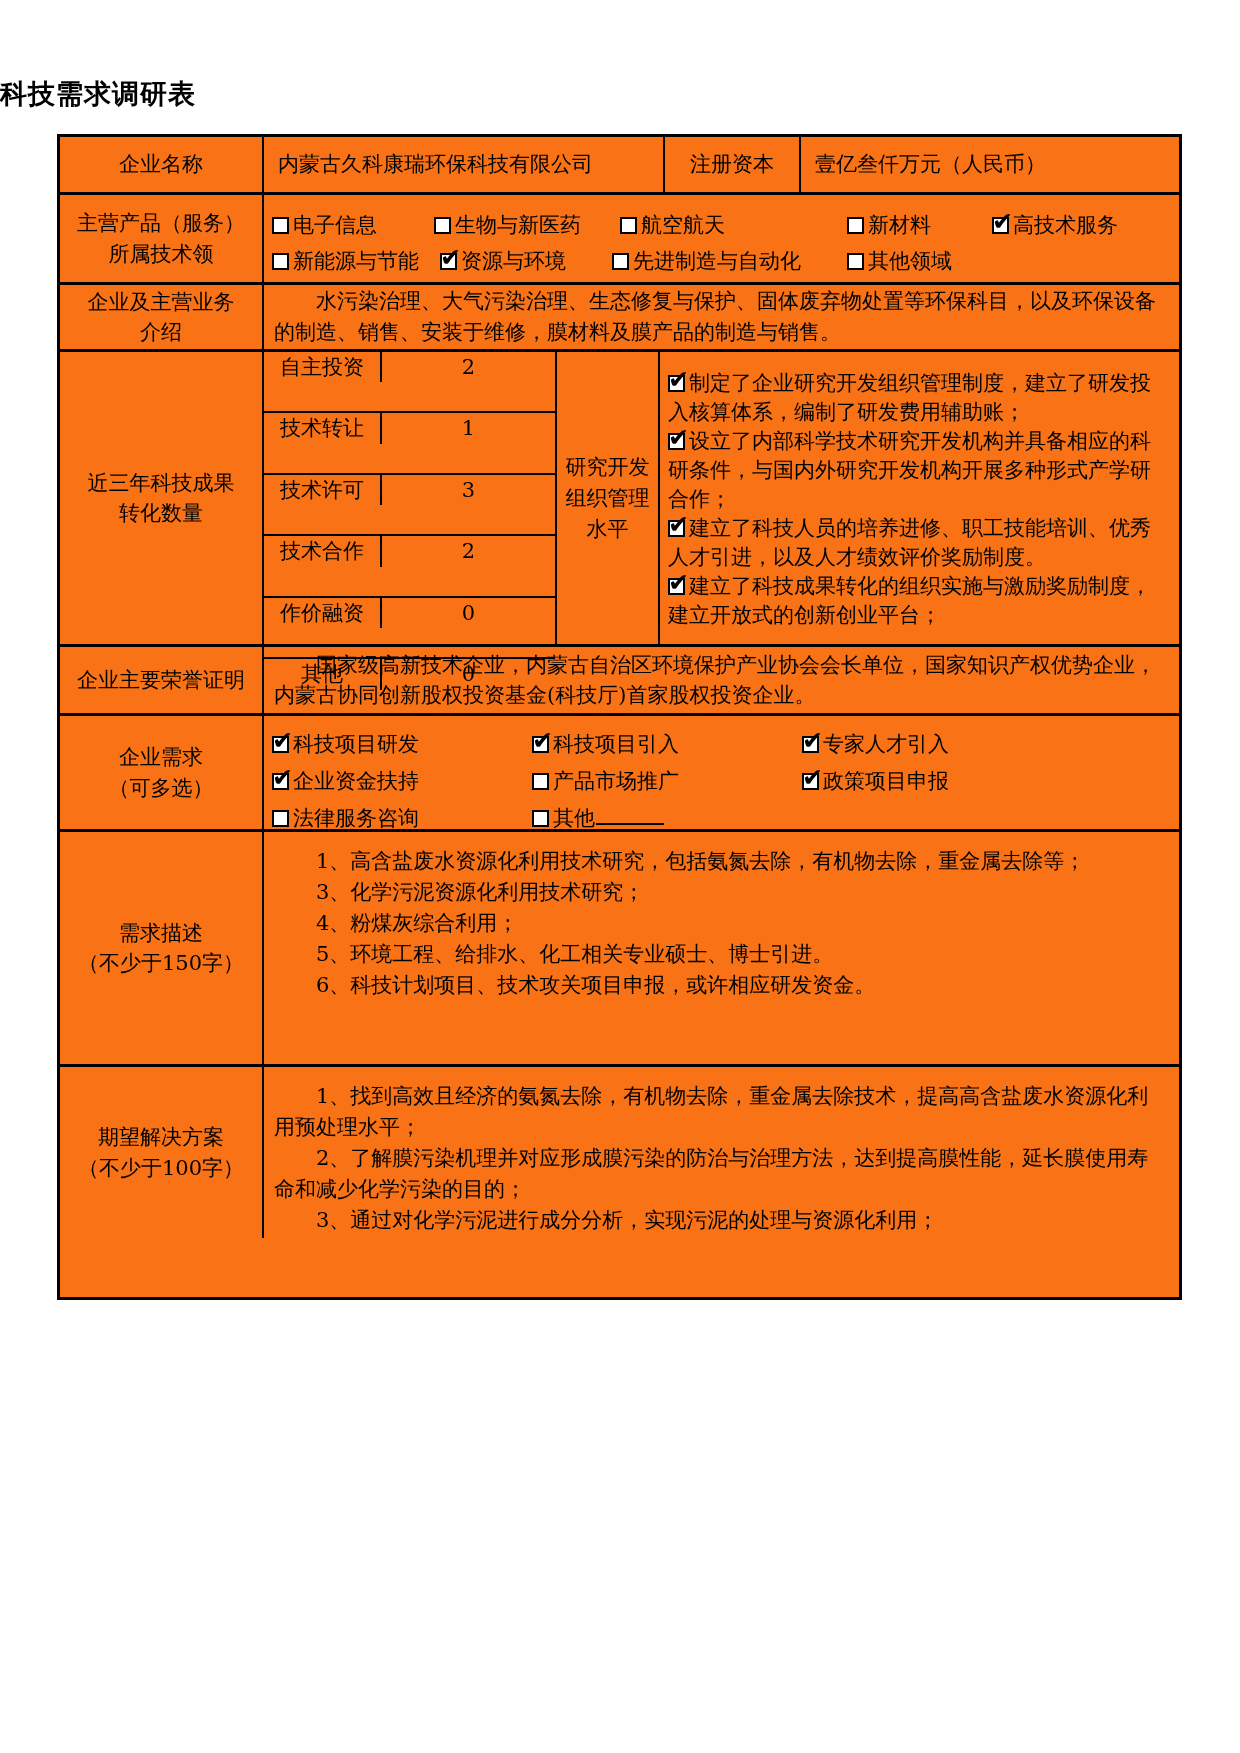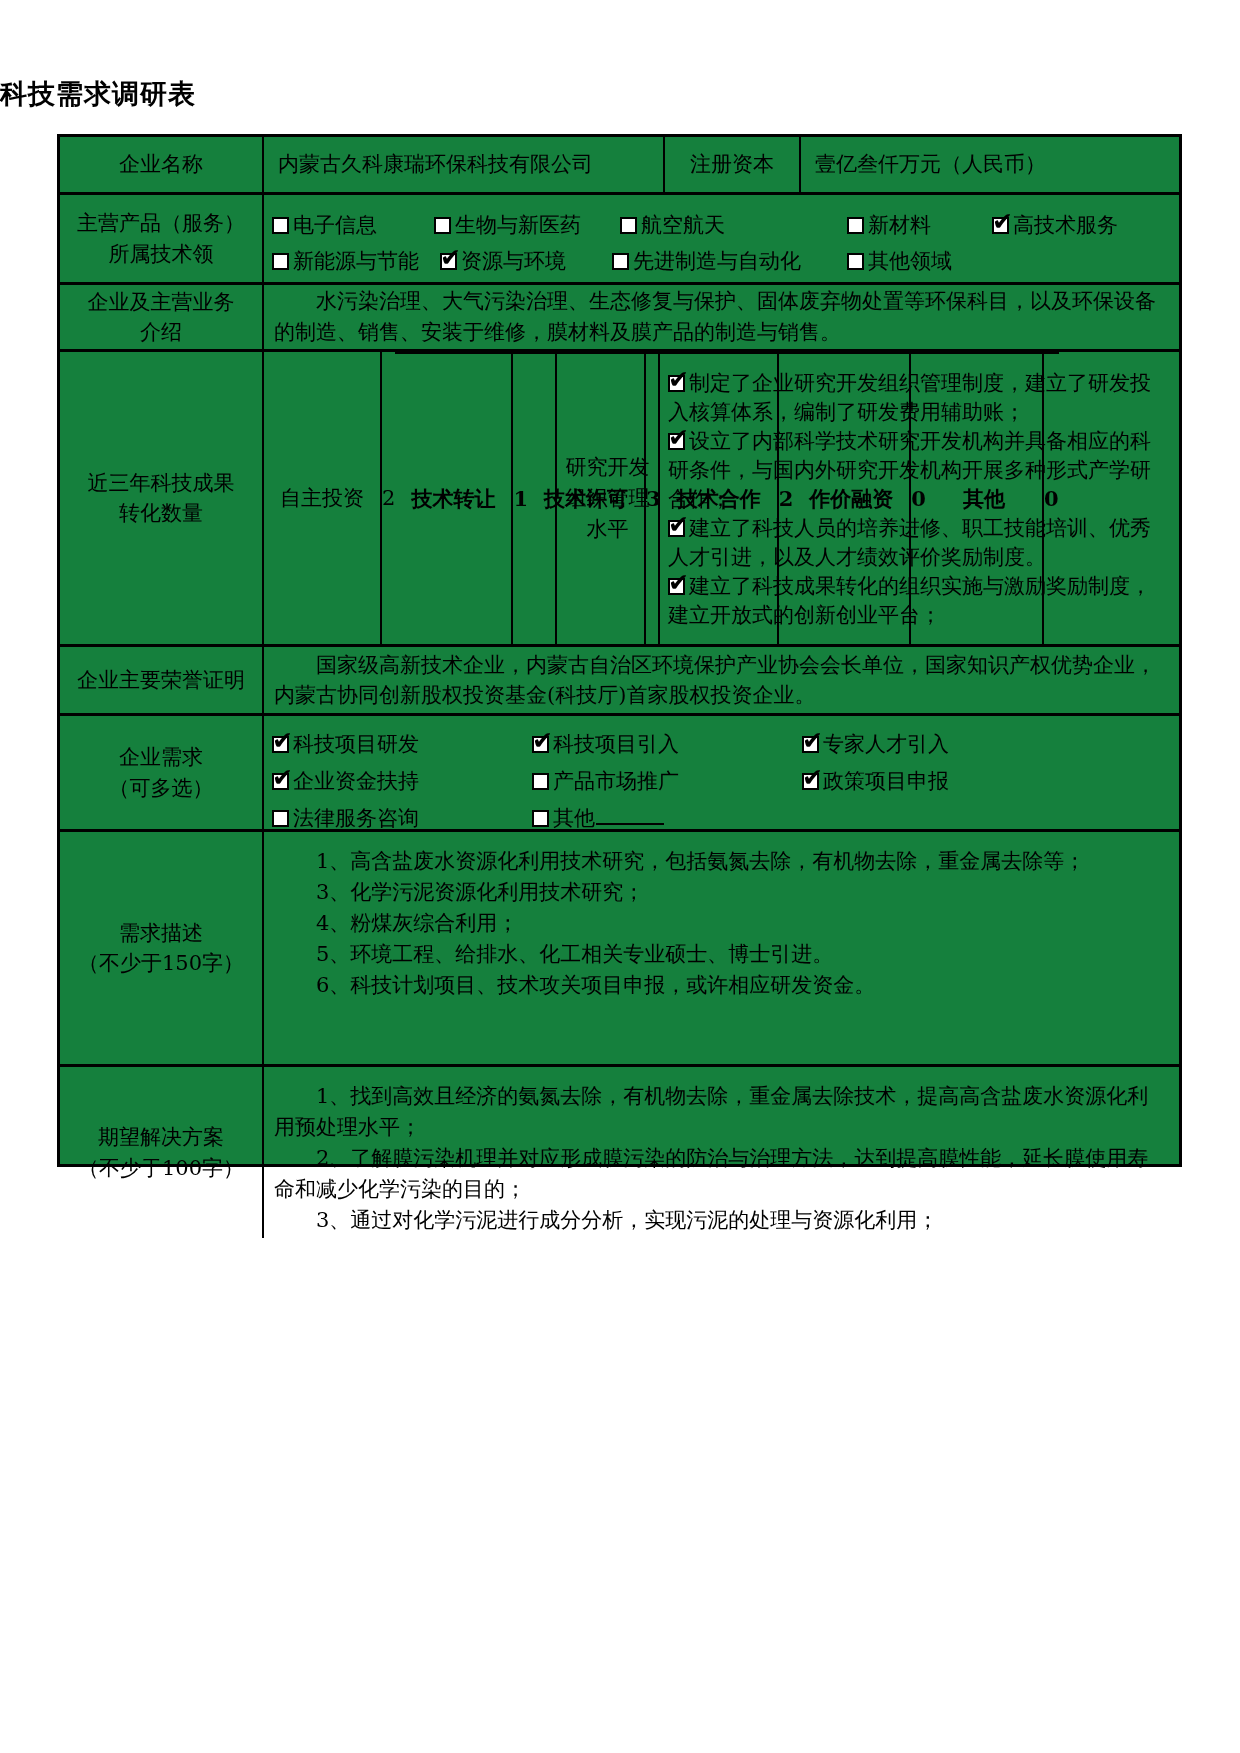--- a/index.html
+++ b/index.html
@@ -7,22 +7,22 @@
     width:1240px;height:1753px;background:#ffffff;position:relative;
     font-family:"DejaVu Serif","Liberation Serif",serif;color:#000;
     -webkit-font-smoothing:antialiased;
   }
   *{box-sizing:border-box;}
   .page-title{
     position:absolute;top:76px;left:0;width:1240px;
     font-size:27px;font-weight:700;letter-spacing:1px;
   }
   .table{
-    position:absolute;top:134px;left:57px;width:1125px;height:1033px;
-    border:3px solid #000;background:#15803d;font-size:21px;line-height:1.45;
+    position:absolute;top:134px;left:57px;width:1125px;height:1166px;
+    border:3px solid #000;background:#f97316;font-size:21px;line-height:1.45;
   }
   .row{display:flex;width:100%;}
   .row + .row{border-top:3px solid #000;}
   .c{border-left:2px solid #000;min-width:0;}
   .c:first-child{border-left:none;}
   .labcell{
     width:202px;flex:0 0 202px;display:flex;flex-direction:column;
     justify-content:center;align-items:center;text-align:center;padding:2px 4px;
   }
   .vcenter{display:flex;flex-direction:column;justify-content:center;}
@@ -53,23 +53,23 @@
   }
   .opt{display:inline-block;white-space:nowrap;}
   .blank{
     display:inline-block;width:68px;border-bottom:2px solid #000;
     height:14px;margin-left:1px;
   }
   
   .textcell{padding:2px 12px 2px 10px;}
   .para{margin:0;text-indent:2em;line-height:31px;}
   
-  .subwrap{width:293px;flex:0 0 293px;display:flex;flex-direction:row;}
+  .subwrap{width:293px;flex:0 0 293px;display:flex;flex-direction:column;gap:29px;}
   .srow{flex:1 1 0;display:flex;}
-  .srow + .srow{border-top:2px solid #000;font-weight:bold;}
+  .srow + .srow{border-top:2px solid #000;}
   .slab{
     width:118px;flex:0 0 118px;border-right:2px solid #000;display:flex;
     align-items:center;justify-content:center;text-align:center;
   }
   .sval{flex:1 1 auto;display:flex;align-items:center;justify-content:center;}
   .midcell{
     width:103px;flex:0 0 103px;display:flex;flex-direction:column;
     justify-content:center;align-items:center;text-align:center;line-height:31px;
   }
   .rdcell{padding:4px 8px 2px 8px;}

